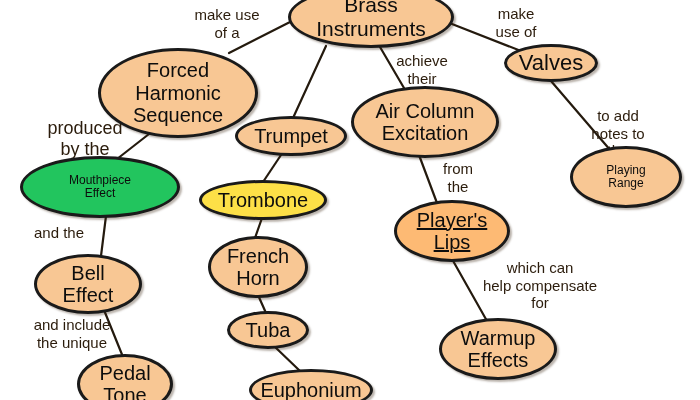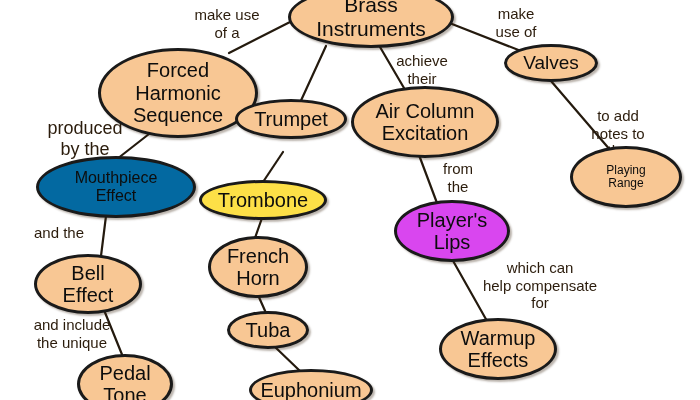--- a/index.html
+++ b/index.html
@@ -78,42 +78,42 @@
   <div id="nodes-layer">
       <div class="node" style="left: 288px; top: -14px; width: 166px; height: 62px; background: rgb(248, 199, 148); border-color: rgb(26, 26, 26); font-size: 21px;">
         <span>Brass
 Instruments</span>
       </div>
       <div class="node" style="left: 98px; top: 48px; width: 160px; height: 90px; background: rgb(248, 199, 148); border-color: rgb(26, 26, 26); font-size: 20px;">
         <span>Forced
 Harmonic
 Sequence</span>
       </div>
-      <div class="node" style="left: 504px; top: 44px; width: 94px; height: 38px; background: rgb(248, 199, 148); border-color: rgb(26, 26, 26); font-size: 19px;">
+      <div class="node" style="left: 504px; top: 44px; width: 94px; height: 38px; background: rgb(248, 199, 148); border-color: rgb(26, 26, 26); font-size: 22px;">
         <span>Valves</span>
       </div>
       <div class="node" style="left: 351px; top: 86px; width: 148px; height: 72px; background: rgb(248, 199, 148); border-color: rgb(26, 26, 26); font-size: 20px;">
         <span>Air Column
 Excitation</span>
       </div>
-      <div class="node" style="left: 235px; top: 99px; width: 112px; height: 40px; background: rgb(248, 199, 148); border-color: rgb(26, 26, 26); font-size: 20px;">
+      <div class="node" style="left: 235px; top: 116px; width: 112px; height: 40px; background: rgb(248, 199, 148); border-color: rgb(26, 26, 26); font-size: 20px;">
         <span>Trumpet</span>
       </div>
-      <div class="node" style="left: 36px; top: 156px; width: 160px; height: 62px; background: #0369a1; border-color: rgb(26, 26, 26); font-size: 16px;">
+      <div class="node" style="left: 20px; top: 156px; width: 160px; height: 62px; background: #22c55e; border-color: rgb(26, 26, 26); font-size: 12px;">
         <span>Mouthpiece
 Effect</span>
       </div>
       <div class="node" style="left: 570px; top: 146px; width: 112px; height: 62px; background: rgb(248, 199, 148); border-color: rgb(26, 26, 26); font-size: 12px;">
         <span>Playing
 Range</span>
       </div>
       <div class="node" style="left: 199px; top: 180px; width: 128px; height: 40px; background: #fde047; border-color: rgb(26, 26, 26); font-size: 20px;">
         <span>Trombone</span>
       </div>
-      <div class="node" style="left: 394px; top: 200px; width: 116px; height: 62px; background: #d946ef; border-color: rgb(26, 26, 26); font-size: 20px;">
+      <div class="node" style="left: 394px; top: 200px; width: 116px; height: 62px; background: #fdba74; border-color: rgb(26, 26, 26); font-size: 20px; text-decoration: underline;">
         <span>Player's
 Lips</span>
       </div>
       <div class="node" style="left: 208px; top: 236px; width: 100px; height: 62px; background: rgb(248, 199, 148); border-color: rgb(26, 26, 26); font-size: 20px;">
         <span>French
 Horn</span>
       </div>
       <div class="node" style="left: 34px; top: 254px; width: 108px; height: 60px; background: rgb(248, 199, 148); border-color: rgb(26, 26, 26); font-size: 20px;">
         <span>Bell
 Effect</span>

